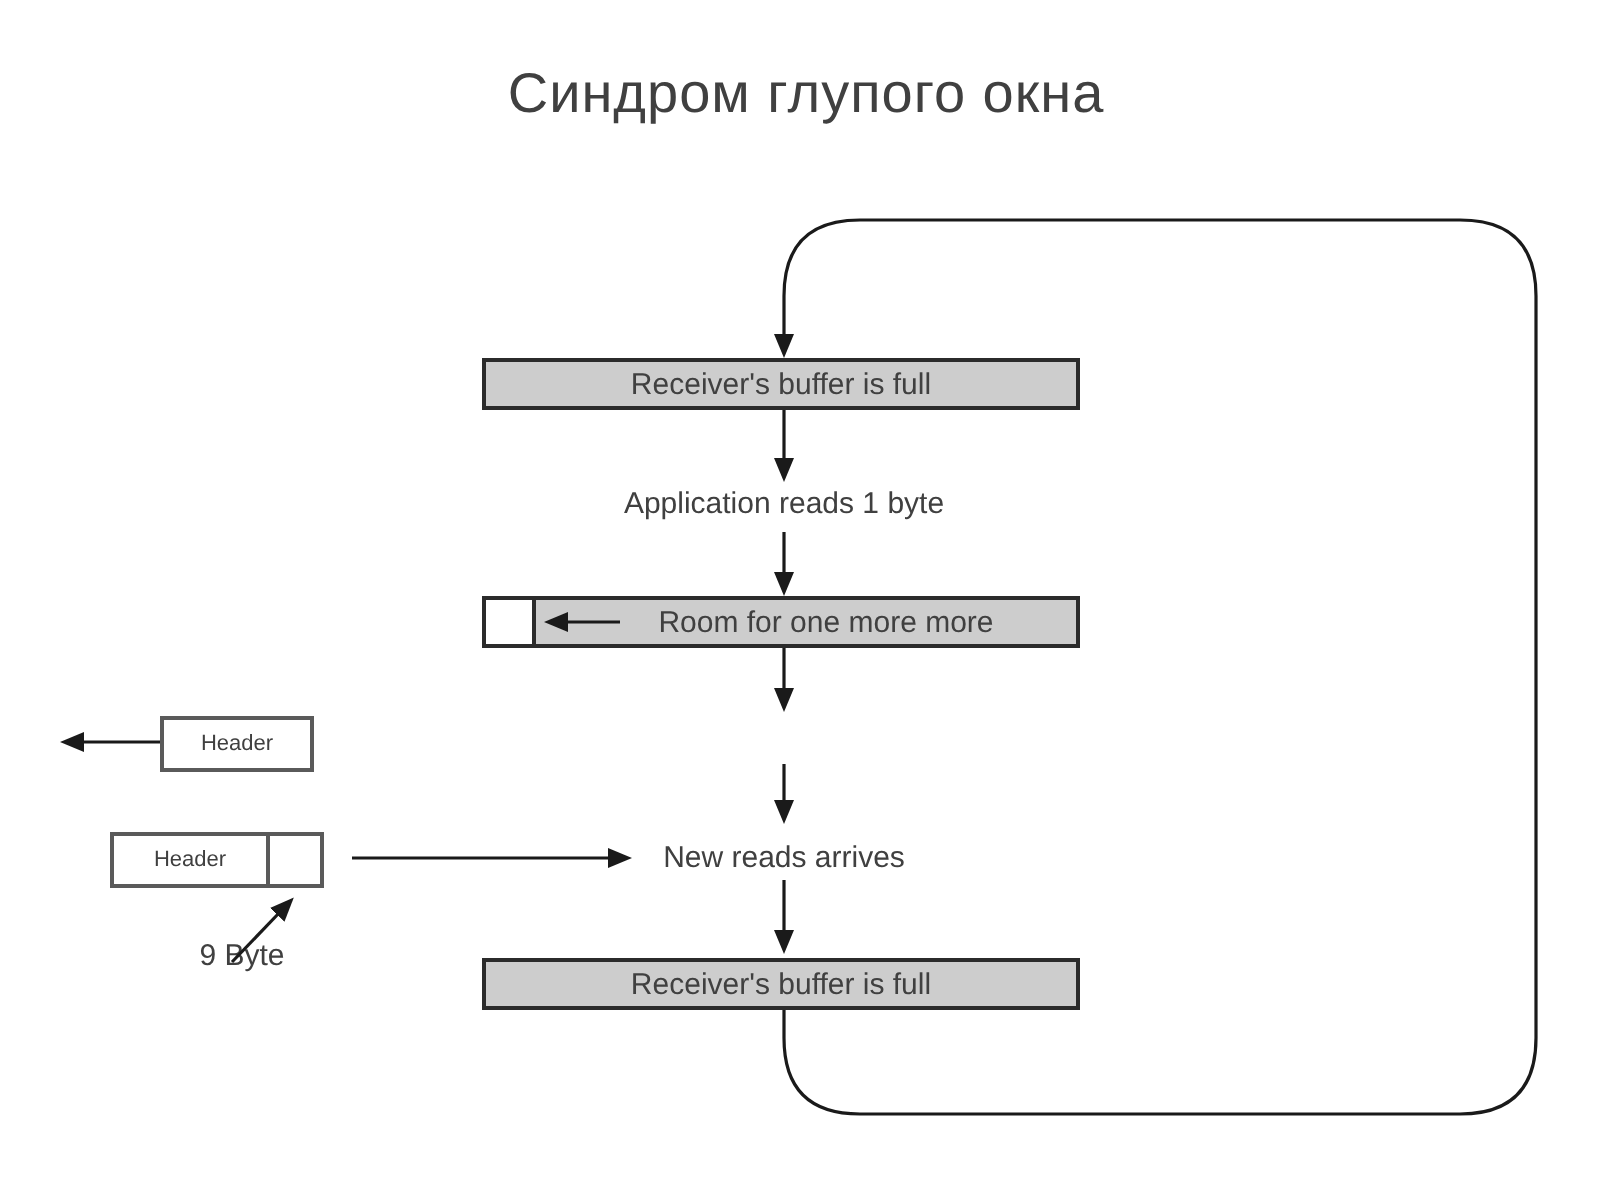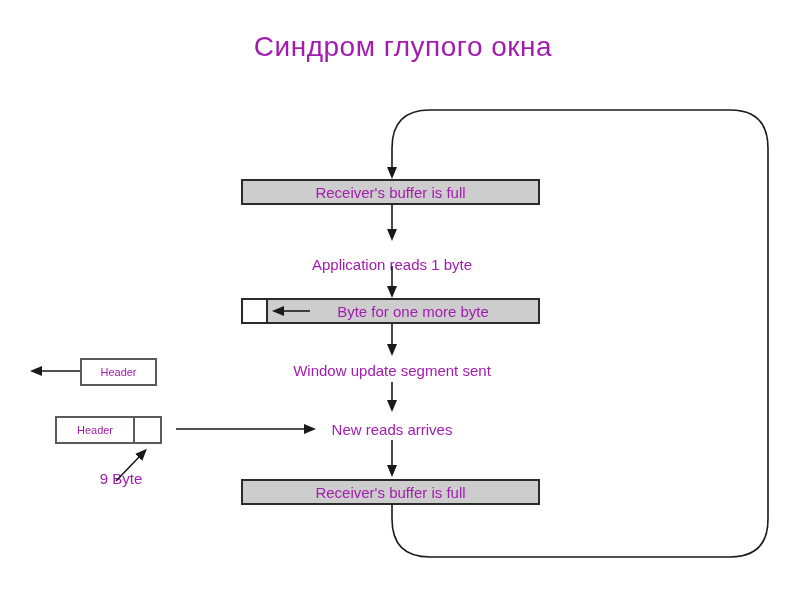--- a/index.html
+++ b/index.html
@@ -2,21 +2,21 @@
 <html><head>
 <meta charset="utf-8">
 <style>
   html, body { margin: 0; padding: 0; }
   #slide {
     position: relative;
     width: 800px;
     height: 600px;
     background: #ffffff;
     font-family: "Liberation Sans", sans-serif;
-    color: #a21caf;
+    color: #404040;
     overflow: hidden;
   }
   #title {
     position: absolute;
     left: 403px;
     top: 47px;
     transform: translate(-50%, -50%);
     font-size: 28px;
     letter-spacing: 0.5px;
     white-space: nowrap;
@@ -80,21 +80,21 @@
     background: #ffffff;
     border-left: 2px solid #5a5a5a;
   }
   .steplabel {
     position: absolute;
     transform: translate(-50%, -50%);
     font-size: 15px;
     white-space: nowrap;
     z-index: 1;
   }
-  #step-read   { left: 392px; top: 252px; margin-top: 12px; }
+  #step-read   { left: 392px; top: 252px; }
   #step-window { left: 392px; top: 370px; }
   #step-newbyte{ left: 392px; top: 429px; }
   #byte-note   { left: 121px; top: 478px; }
   .stroke {
     stroke: #1a1a1a;
     stroke-width: 1.6;
     fill: none;
   }
 </style>
 </head>
@@ -127,24 +127,23 @@
   </svg>
 
   <div class="gbox" id="box-top" style="top:179px">
     <div class="boxlabel">Receiver's buffer is full</div>
   </div>
 
   <div class="steplabel" id="step-read">Application reads 1 byte</div>
 
   <div class="gbox" id="box-room" style="top:298px">
     <div id="room-free-cell"></div>
-    <div class="boxlabel">Byte for one more byte</div>
+    <div class="boxlabel">Room for one more more</div>
   </div>
 
-  <div class="steplabel" id="step-window">Window update segment sent</div>
 
   <div class="steplabel" id="step-newbyte">New reads arrives</div>
 
   <div class="gbox" id="box-bottom" style="top:479px">
     <div class="boxlabel">Receiver's buffer is full</div>
   </div>
 
   <div class="hbox" id="header-out">
     <div class="boxlabel">Header</div>
   </div>

